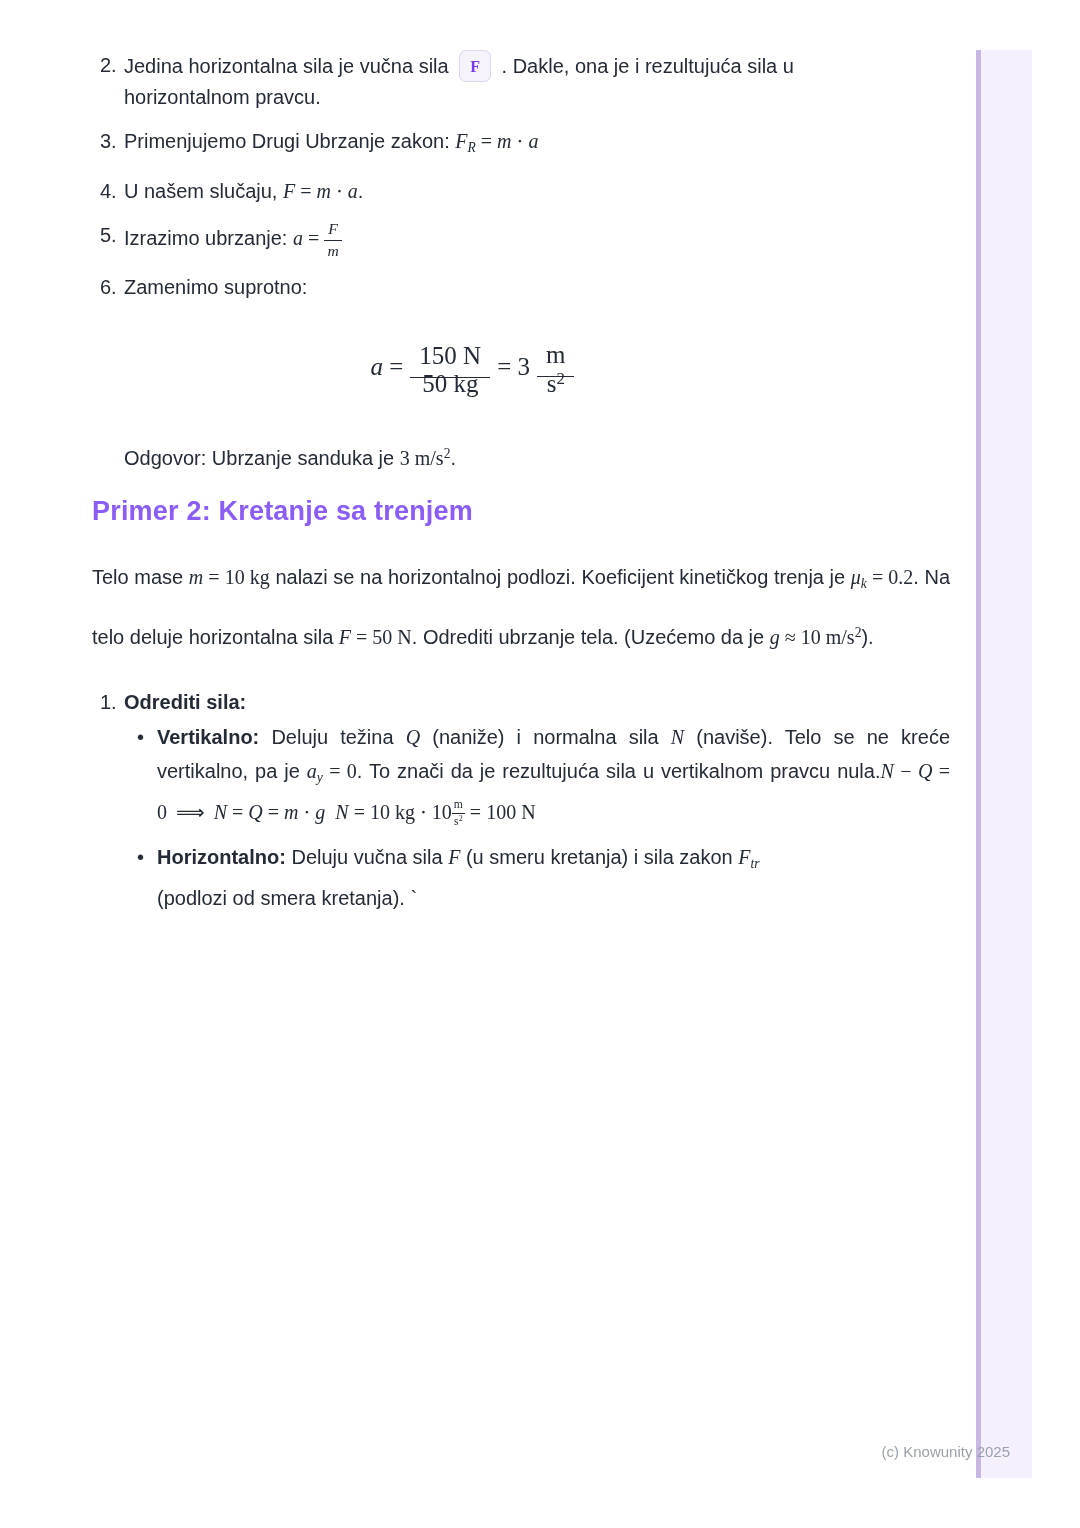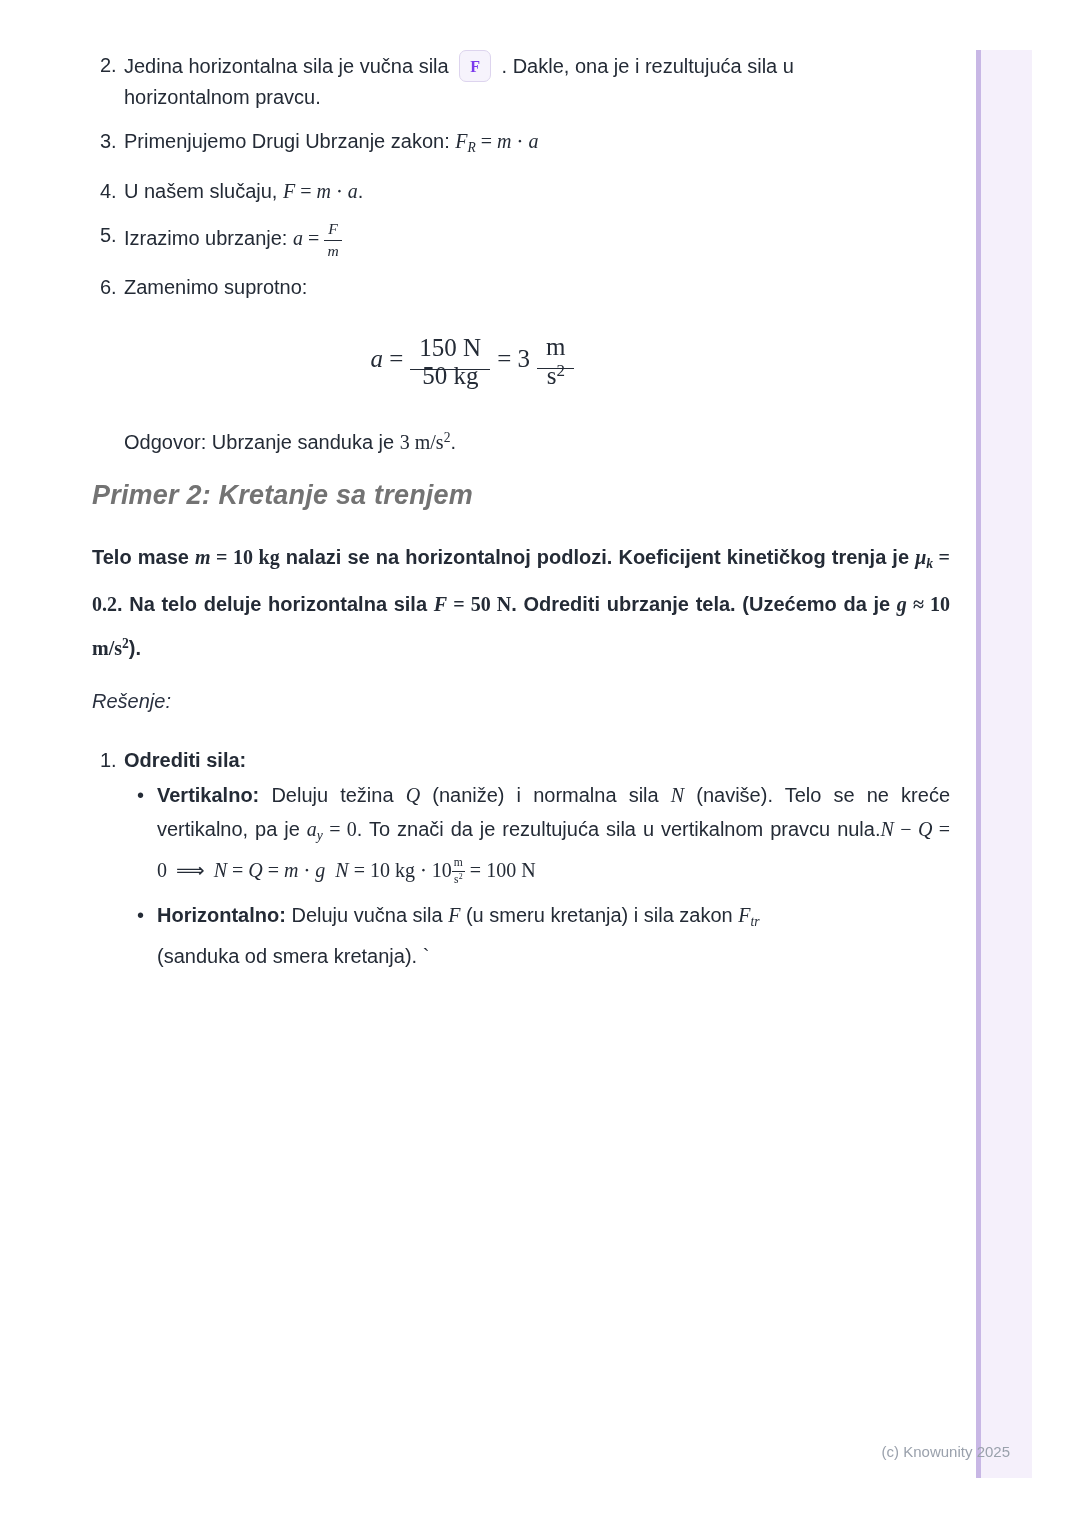--- a/index.html
+++ b/index.html
@@ -35,30 +35,30 @@
   .ifrac .fn { padding:0 4px 2px; border-bottom:1.3px solid #242b36; }
   .ifrac .fd { padding-top:1px; }
 
   .sfrac { display:inline-flex; flex-direction:column; align-items:center;
            vertical-align:middle; font-size:0.58em; line-height:1.1; }
   .sfrac .fn { padding:0 2px 1px; border-bottom:1px solid #242b36; }
   .sfrac .fd { padding-top:1px; }
 
   .dmath { margin:22px 0 24px 32px; width:704px; text-align:center;
            font-size:25px; font-family:"Liberation Serif","DejaVu Serif", serif; }
-  .dfrac { display:inline-block; vertical-align:middle; margin:8px 7px; }
+  .dfrac { display:inline-block; vertical-align:middle; margin:16px 7px; }
   .dfrac .fn { padding:2px 9px 8px; border-bottom:1.6px solid #242b36; }
   .dfrac .fd { padding:7px 9px 2px; }
 
   .answer { margin-left:32px; margin-bottom:20px; line-height:31px; }
 
-  .h2 { font-size:27px; line-height:34px; font-weight:700; color:#737373;
-        margin-bottom:25px; letter-spacing:0.2px;font-style:italic; }
+  .h2 { font-size:27px; line-height:34px; font-weight:700; color:#8b5cf6;
+        margin-bottom:25px; letter-spacing:0.2px; }
 
-  .para { text-align:justify; line-height:40px; margin-bottom:18px;font-weight:bold; }
+  .para { text-align:justify; line-height:49px; margin-bottom:25px; }
   .resenje { font-style:italic; margin-bottom:28px; line-height:31px; color:#2a3140; }
 
   .blist { list-style:none; margin-top:2px; }
   .blist li { position:relative; padding-left:33px; line-height:34px; margin-bottom:11px; }
   .blist li .bullet { position:absolute; left:13px; top:0; }
   .just { text-align:justify; }
   .bold { font-weight:700; }
 
   .footer { position:absolute; top:1443px; right:70px; font-size:15px;
             color:#9aa1ac; z-index:2; }
@@ -112,40 +112,39 @@
   <p class="answer">
     <span>Odgovor: Ubrzanje sanduka je </span><span class="mr">3 m/s</span><span class="mr msup">2</span><span>.</span>
   </p>
 
   <h2 class="h2">Primer 2: Kretanje sa trenjem</h2>
 
   <p class="para">
     <span>Telo mase </span><span class="mi">m</span><span class="mr"> = </span><span class="mr">10 kg</span><span> nalazi se na horizontalnoj podlozi. Koeficijent kinetičkog trenja je </span><span class="mi">μ</span><span class="mi msub">k</span><span class="mr"> = </span><span class="mr">0.2</span><span>. Na telo deluje horizontalna sila </span><span class="mi">F</span><span class="mr"> = </span><span class="mr">50 N</span><span>. Odrediti ubrzanje tela. (Uzećemo da je </span><span class="mi">g</span><span class="mr"> ≈ </span><span class="mr">10 m/s</span><span class="mr msup">2</span><span>).</span>
   </p>
 
-  <p class="resenje">Rešenje:</p>
 
   <div class="oli">
     <span class="num">1.</span>
     <span class="bold">Odrediti sila:</span>
 
     <ul class="blist">
 
       <li class="just">
         <span class="bullet">•</span>
         <span class="bold">Vertikalno:</span><span> Deluju težina </span><span class="mi">Q</span><span> (naniže) i normalna sila </span><span class="mi">N</span><span> (naviše). Telo se ne kreće vertikalno, pa je </span><span class="mi">a</span><span class="mi msub">y</span><span class="mr"> = 0</span><span>. To znači da je rezultujuća sila u vertikalnom pravcu nula.</span><span class="mi">N</span><span class="mr"> − </span><span class="mi">Q</span><span class="mr"> = 0</span><span class="mr arrow">⟹</span><span class="mi">N</span><span class="mr"> = </span><span class="mi">Q</span><span class="mr"> = </span><span class="mi">m</span><span class="mr"> ⋅ </span><span class="mi">g</span><span class="gap"></span><span class="mi">N</span><span class="mr"> = </span><span class="mr">10 kg</span><span class="mr"> ⋅ </span><span class="mr">10</span><span class="sfrac mr">
             <span class="fn">m</span>
             <span class="fd"><span>s</span><span class="msup">2</span></span>
           </span><span class="mr"> = </span><span class="mr">100 N</span>
       </li>
 
       <li>
         <span class="bullet">•</span>
         <span class="bold">Horizontalno:</span><span> Deluju vučna sila </span><span class="mi">F</span><span> (u smeru kretanja) i sila zakon </span><span class="mi">F</span><span class="mi msub">tr</span><br>
-        <span>(sanduka od smera kretanja). `</span>
+        <span>(podlozi od smera kretanja). `</span>
       </li>
 
     </ul>
   </div>
 
 </main>
 
 <div class="footer">(c) Knowunity 2025</div>
 
 </body></html>

